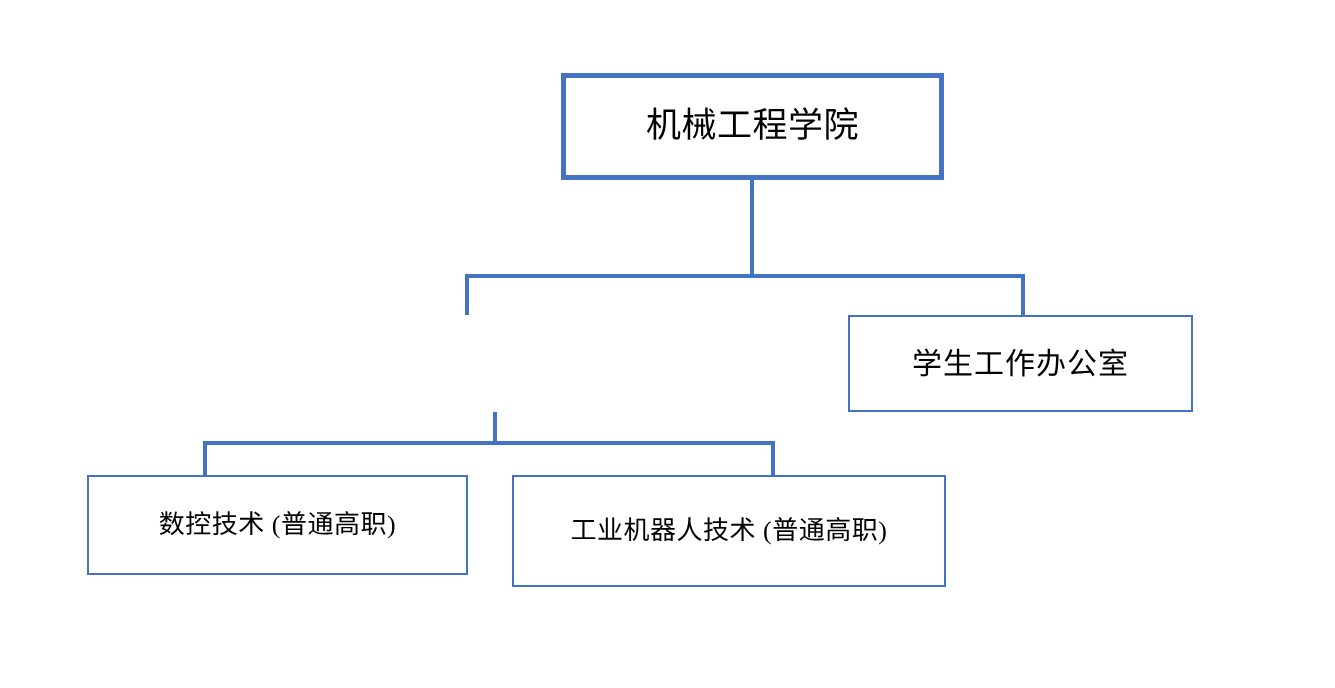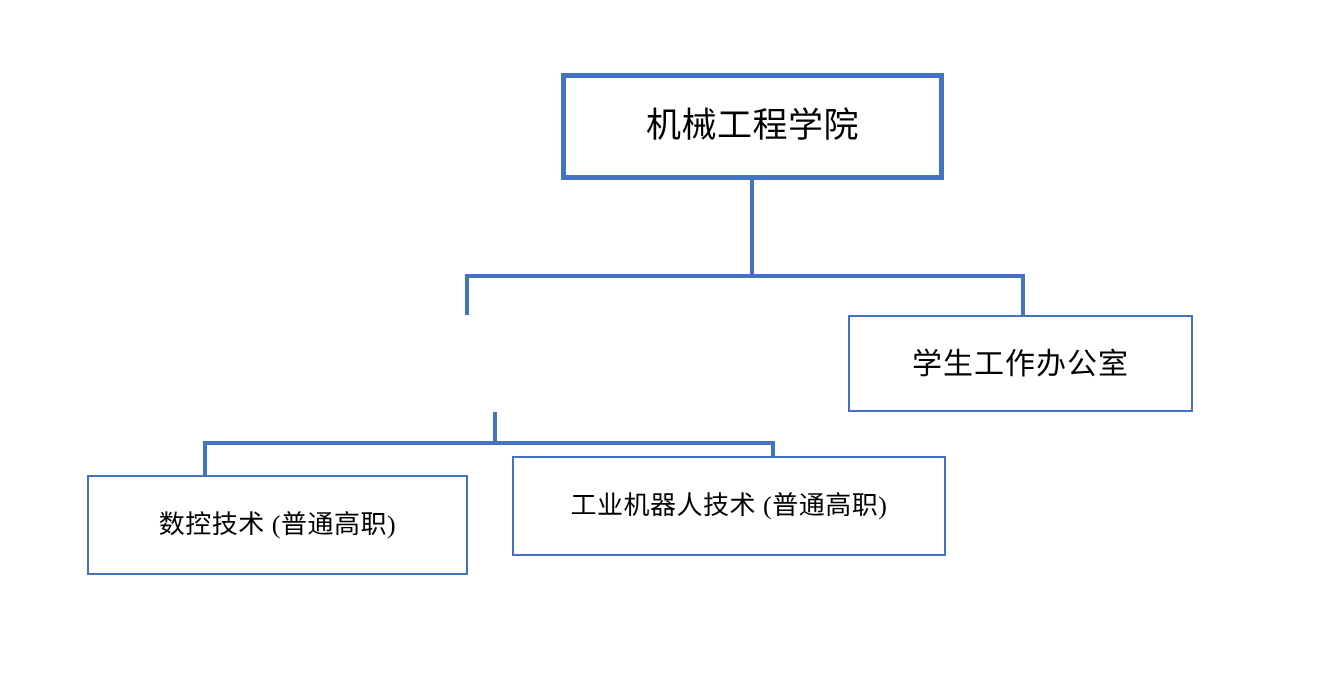--- a/index.html
+++ b/index.html
@@ -65,22 +65,22 @@
   #node-student-office .node-label {
     font-size: 30px;
     letter-spacing: 1px;
   }
 
   #node-cnc-tech {
     left: 87px;   top: 475px;
     width: 381px; height: 100px;
   }
   #node-robot-tech {
-    left: 512px;  top: 456px;
-    width: 434px; height: 100px;
+    left: 512px;  top: 475px;
+    width: 434px; height: 112px;
   }
   #node-cnc-tech .node-label,
   #node-robot-tech .node-label {
     font-size: 26px;
     letter-spacing: 0.5px;
   }
 
   
   .connector {
     position: absolute;

